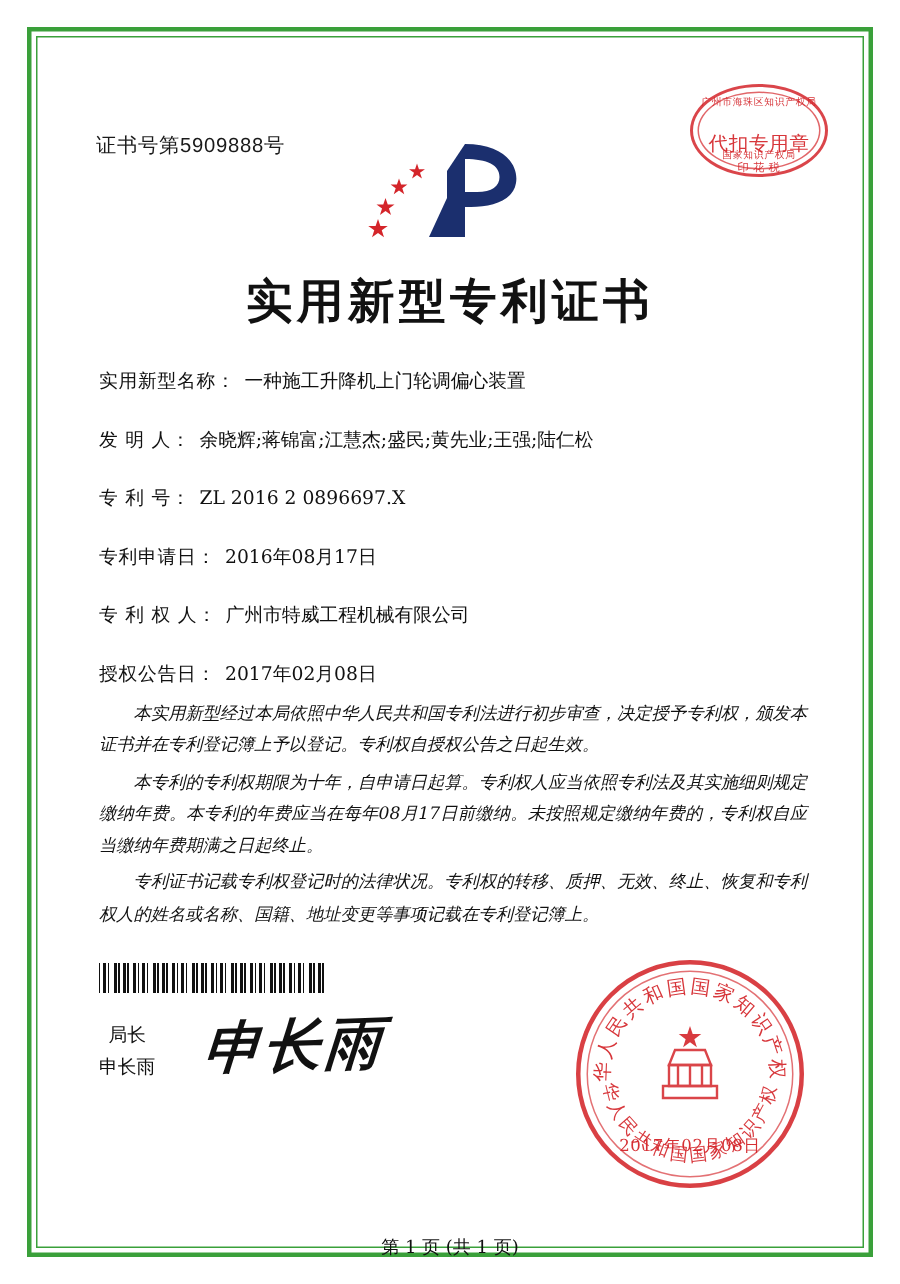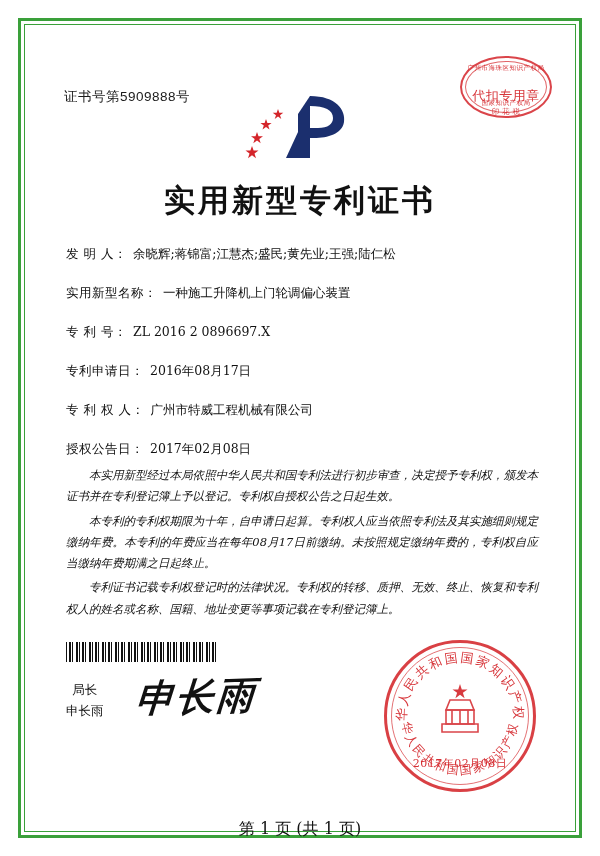--- a/index.html
+++ b/index.html
@@ -253,21 +253,21 @@
     left: 0; top: 0;
   }
 
   
   .footer {
     position: absolute;
     left: 0;
     right: 0;
     bottom: 16px;
     text-align: center;
-    font-size: 16px;
+    font-size: 12px;
     color: #111;
     font-family: "DejaVu Serif", serif;
   }
 </style>
 </head>
 <body>
 
 <div class="page">
 
   <div class="border-outer"></div>
@@ -299,26 +299,26 @@
         <path d="M58 70 L58 26 L70 8 L70 70 Z" fill="#1b2f6e"></path>
         <path d="M70 8 C 96 8, 106 22, 104 34 C 102 46, 88 50, 74 50 L 70 50 L 70 40 L 78 40 C 88 40, 93 36, 93 30 C 93 22, 85 18, 70 18 Z" fill="#1b2f6e"></path>
         <path d="M46 70 L58 44 L58 70 Z" fill="#1b2f6e"></path>
       </svg>
     </div>
 
     <div class="title">实用新型专利证书</div>
 
     <div class="fields">
       <div class="field-row">
+        <div class="field-label">实用新型名称：</div>
+        <div class="field-value">一种施工升降机上门轮调偏心装置</div>
+      </div>
+      <div class="field-row">
         <div class="field-label">发 明 人：</div>
         <div class="field-value">余晓辉;蒋锦富;江慧杰;盛民;黄先业;王强;陆仁松</div>
-      </div>
-      <div class="field-row">
-        <div class="field-label">实用新型名称：</div>
-        <div class="field-value">一种施工升降机上门轮调偏心装置</div>
       </div>
       <div class="field-row">
         <div class="field-label">专 利 号：</div>
         <div class="field-value">ZL 2016 2 0896697.X</div>
       </div>
       <div class="field-row">
         <div class="field-label">专利申请日：</div>
         <div class="field-value">2016年08月17日</div>
       </div>
       <div class="field-row">

